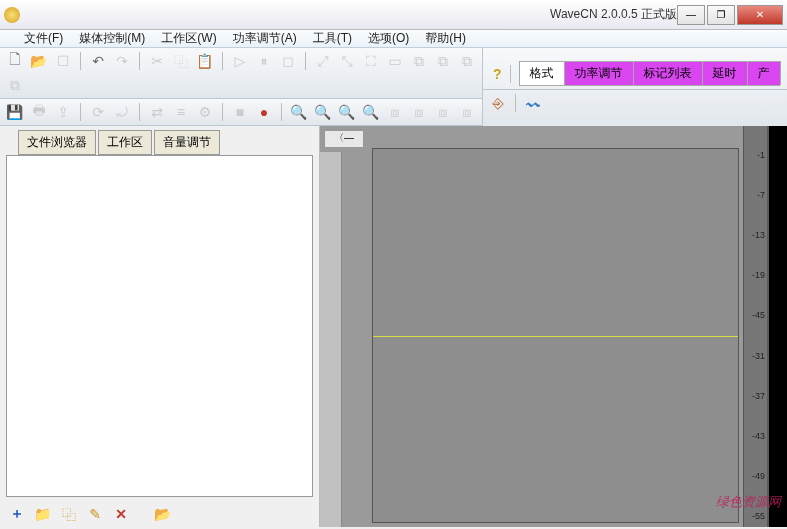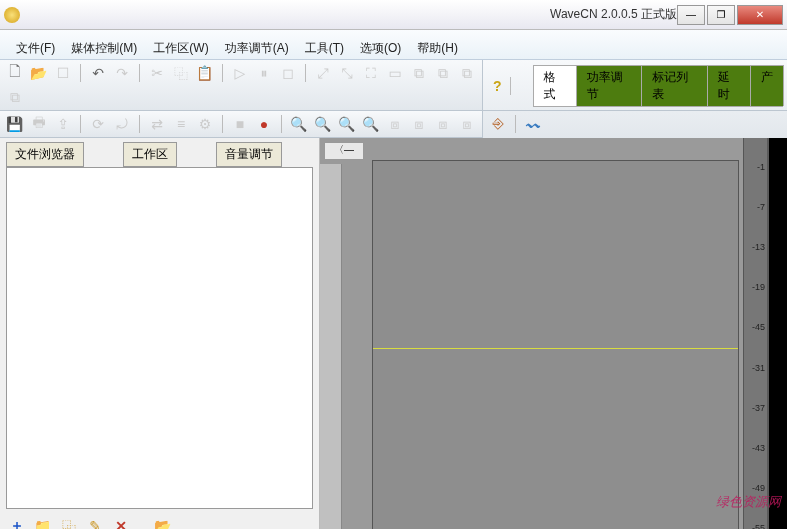--- a/index.html
+++ b/index.html
@@ -7,39 +7,39 @@
 
 
 .titlebar { height: 30px; background: linear-gradient(#fff, #e8e8f0); border-bottom: 1px solid #bbb; display: flex; align-items: center; padding: 0 4px; }
 .titlebar .app-icon { width: 16px; height: 16px; border-radius: 50%; background: radial-gradient(#f9e07a, #d4a017); margin-right: 6px; }
 .titlebar .title-text { flex: 1; color: #333; text-align: right; }
 .win-buttons { display: flex; gap: 2px; }
 .win-btn { width: 28px; height: 20px; background: linear-gradient(#f8f8f8, #e4e4e4); border: 1px solid #999; display: flex; align-items: center; justify-content: center; font-size: 10px; cursor: pointer; }
 .win-btn.close { background: linear-gradient(#e98a7f, #c0392b); color: #fff; width: 46px; }
 
 
-.menubar { height: 30px; background: linear-gradient(#fafcfe, #eaf2f8); display: flex; align-items: flex-end; padding: 0 8px; border-bottom: 1px solid #c0cedd; }
+.menubar { height: 18px; background: linear-gradient(#fafcfe, #eaf2f8); display: flex; align-items: center; padding: 0 16px; border-bottom: 1px solid #c0cedd; }
 .menu-item { padding: 2px 8px; cursor: pointer; color: #222; }
 
 
 .toolbar { background: linear-gradient(#f7f9fb, #e2e7ec); border-bottom: 1px solid #bcc6d0; padding: 4px 6px; display: flex; align-items: center; flex-wrap: wrap; gap: 6px; }
 .tool-icon { width: 18px; height: 18px; display: inline-flex; align-items: center; justify-content: center; font-size: 14px; color: #666; cursor: pointer; }
 .tool-icon.disabled { color: #ccc; cursor: default; }
 .tb-sep { width: 1px; height: 18px; background: #bbb; margin: 0 2px; }
 .toolbar-row2 { background: linear-gradient(#f7f9fb, #e2e7ec); border-bottom: 1px solid #bcc6d0; padding: 4px 6px; display: flex; align-items: center; gap: 6px; }
 
 
-.right-tabs { display: inline-flex; margin-left: 20px; border-bottom: 1px solid #aaa; background: #e8e8e8; }
-.right-tab { padding: 3px 10px; border: 1px solid #aaa; border-bottom: none; background: #4d7c0f; cursor: pointer; margin-right: -1px; }
+.right-tabs { display: inline-flex; margin-left: 6px; border-bottom: 1px solid #aaa; background: #e8e8e8; }
+.right-tab { padding: 3px 10px; border: 1px solid #aaa; border-bottom: none; background: #d946ef; cursor: pointer; margin-right: -1px; }
 .right-tab.active { background: #fff; }
 
 
 .main { display: flex; height: calc(529px - 30px - 22px - 28px - 28px - 20px); }
 .left-panel { width: 320px; border-right: 1px solid #bbb; background: #f0f0f0; display: flex; flex-direction: column; }
-.left-tabs { display: flex; padding: 4px 6px 0 6px; gap: 37px; }
+.left-tabs { display: flex; padding: 4px 6px 0 18px; }
 .left-tab { padding: 3px 8px; border: 1px solid #999; background: #ece9d8; cursor: pointer; margin-right: 2px; font-size: 12px; }
 .left-tab.active { background: #fff; border-bottom-color: #fff; }
 .left-content { flex: 1; margin: 0 6px 4px 6px; background: #fff; border: 1px solid #999; }
 
 .left-bottom-tools { padding: 4px 8px; display: flex; gap: 8px; align-items: center; }
 
 .right-panel { flex: 1; display: flex; background: #9a9a9a; }
 .rp-arrow-box { width: 40px; height: 18px; background: #e8e8e8; border: 1px solid #999; margin: 4px; text-align: center; font-size: 10px; }
 .rp-gutter { width: 22px; background: #c0c0c0; border-right: 1px solid #888; }
 .rp-track { flex: 1; margin: 22px 4px 4px 4px; background: #8e8e8e; border: 1px solid #555; position: relative; }

